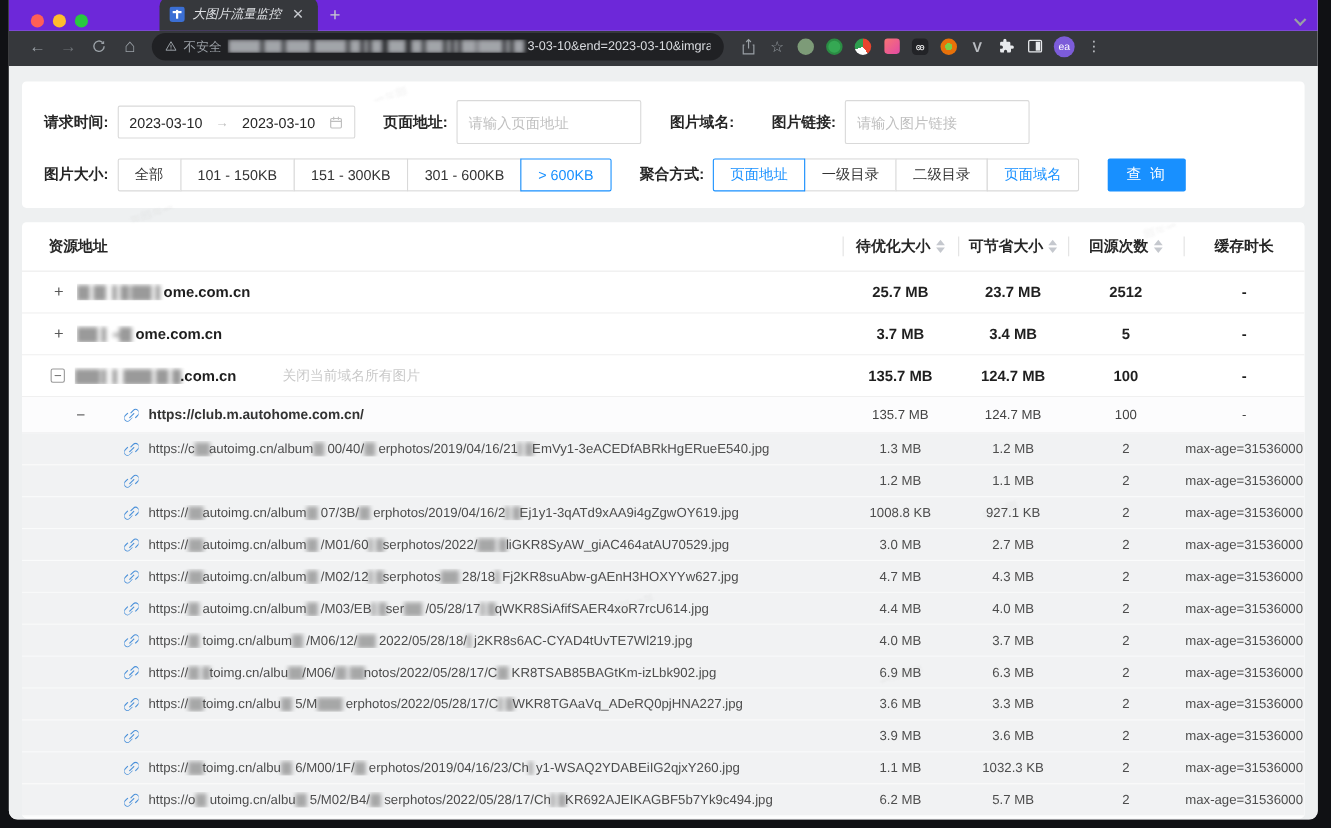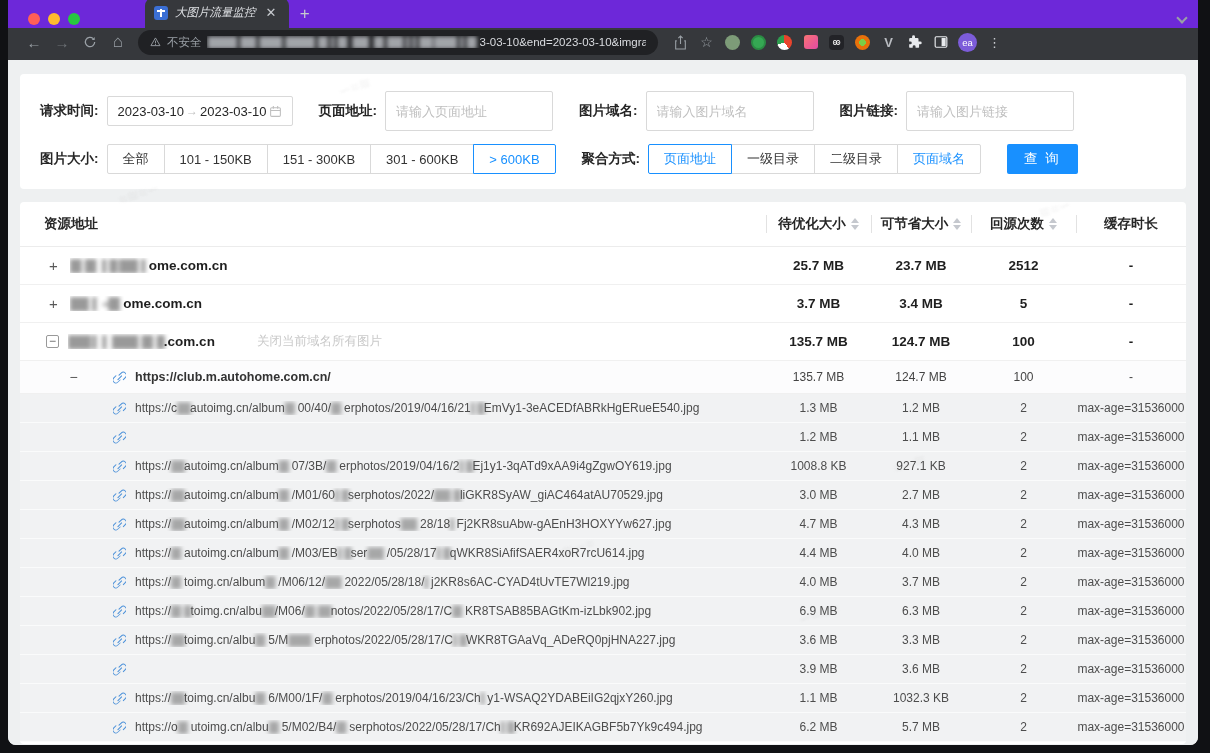--- a/index.html
+++ b/index.html
@@ -44,21 +44,21 @@
 
   
   .page { flex:1; background:#eef0f1; position:relative; overflow:hidden; }
   .card { background:#fff; border-radius:4px; margin:0 12px; }
   .filter-card { margin-top:14px; padding:17px 20px 15px 20px; }
   .frow { display:flex; align-items:center; }
   .frow + .frow { margin-top:13px; }
   .flabel { font-size:13.5px; font-weight:700; color:#262626; margin-right:8px; white-space:nowrap; }
   .gap28 { width:26px; flex:none; }
   .daterange { border:1px solid #d9d9d9; border-radius:2px; height:30px; display:flex; align-items:center;
-               padding:0 10px; gap:2px; font-size:13px; color:#262626; }
+               padding:0 10px; gap:12px; font-size:13px; color:#262626; }
   .arrow-sep { color:#bfbfbf; font-size:12px; }
   .tinput { border:1px solid #d9d9d9; border-radius:2px; height:40px; width:168px; padding:0 10px;
             font-size:13px; color:#262626; font-family:inherit; outline:none; }
   .tinput::placeholder { color:#bfbfbf; }
   .rgroup { display:flex; }
   .rbtn { height:30px; display:flex; align-items:center; padding:0 15px; border:1px solid #d9d9d9;
           margin-left:-1px; font-size:13px; color:#333; background:#fff; white-space:nowrap; position:relative; }
   .rbtn:first-child { margin-left:0; border-radius:2px 0 0 2px; }
   .rbtn:last-child { border-radius:0 2px 2px 0; }
   .rbtn.sel { color:#1890ff; border-color:#1890ff; z-index:2; }
@@ -203,21 +203,20 @@
           <svg width="13" height="13" viewBox="0 0 24 24" fill="none" stroke="#bfbfbf" stroke-width="2">
               <rect x="3" y="5" width="18" height="16" rx="2"></rect>
               <path d="M3 10h18M8 2v5M16 2v5"></path>
             </svg>
         </div>
         <span class="gap28"></span>
         <span class="flabel">页面地址:</span>
         <input class="tinput" placeholder="请输入页面地址" style="">
         <span class="gap28"></span>
         <span class="flabel">图片域名:</span>
-        <input class="tinput" placeholder="请输入图片域名" style="">
         <span class="gap28"></span>
         <span class="flabel">图片链接:</span>
         <input class="tinput" placeholder="请输入图片链接" style="">
       </div>
       <div class="frow">
         <span class="flabel">图片大小:</span>
         <div class="rgroup">
             <div class="rbtn">全部</div>
             <div class="rbtn">101 - 150KB</div>
             <div class="rbtn">151 - 300KB</div>

